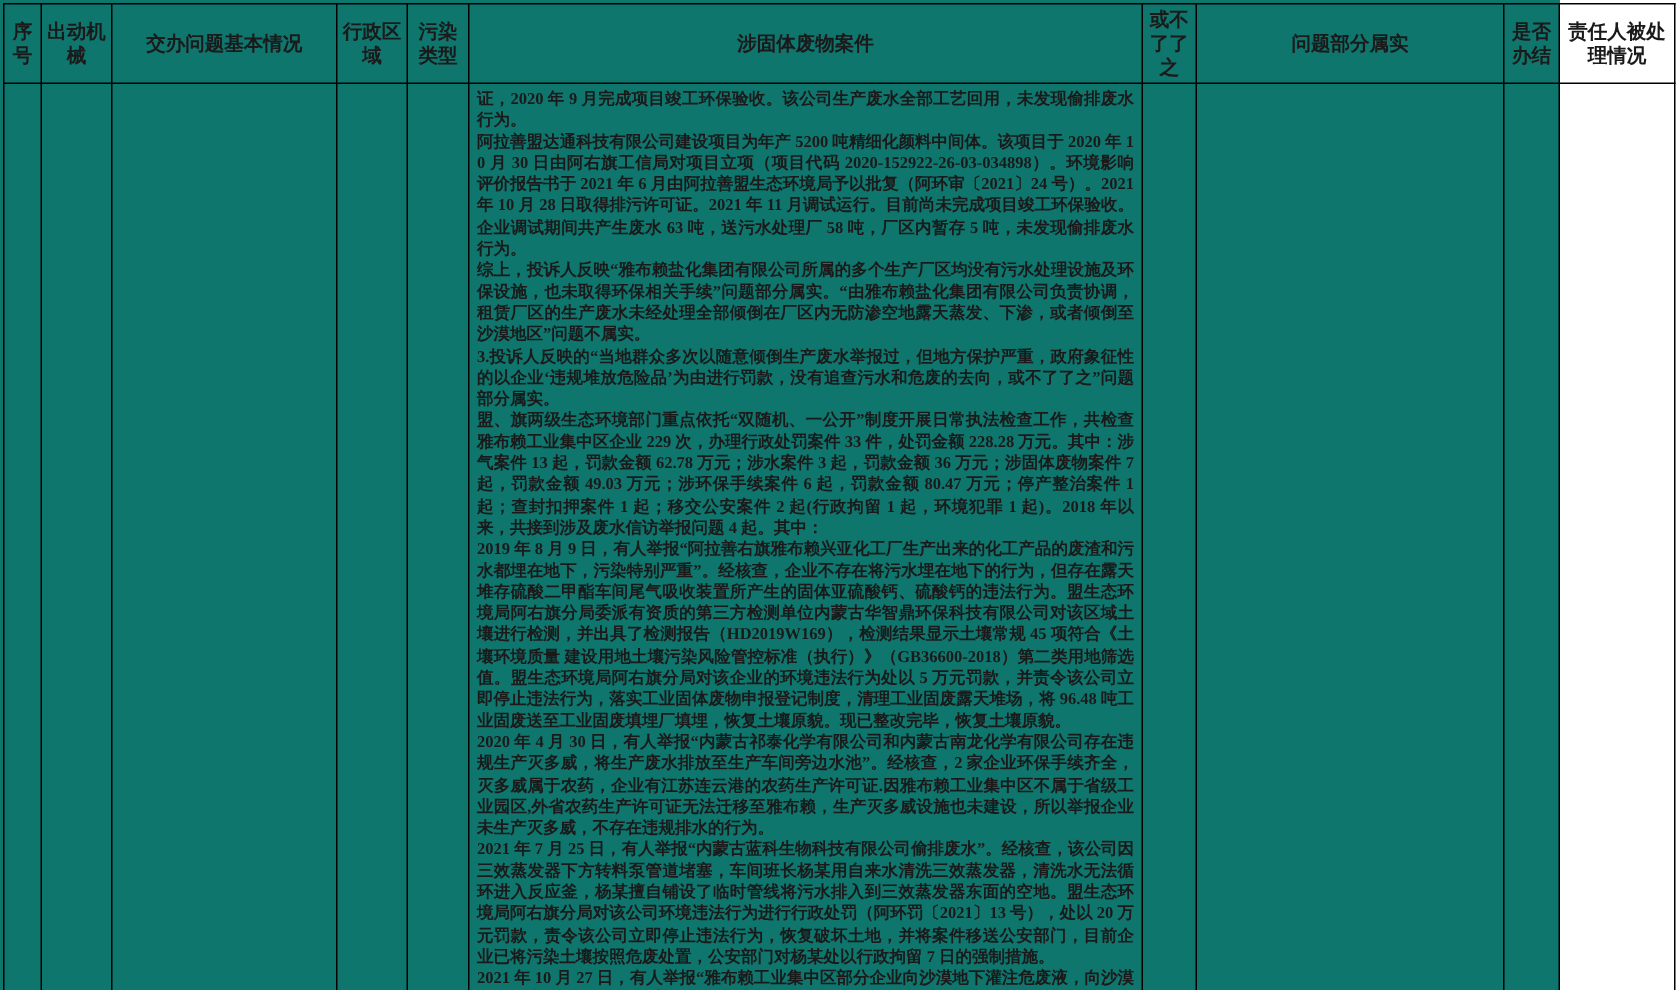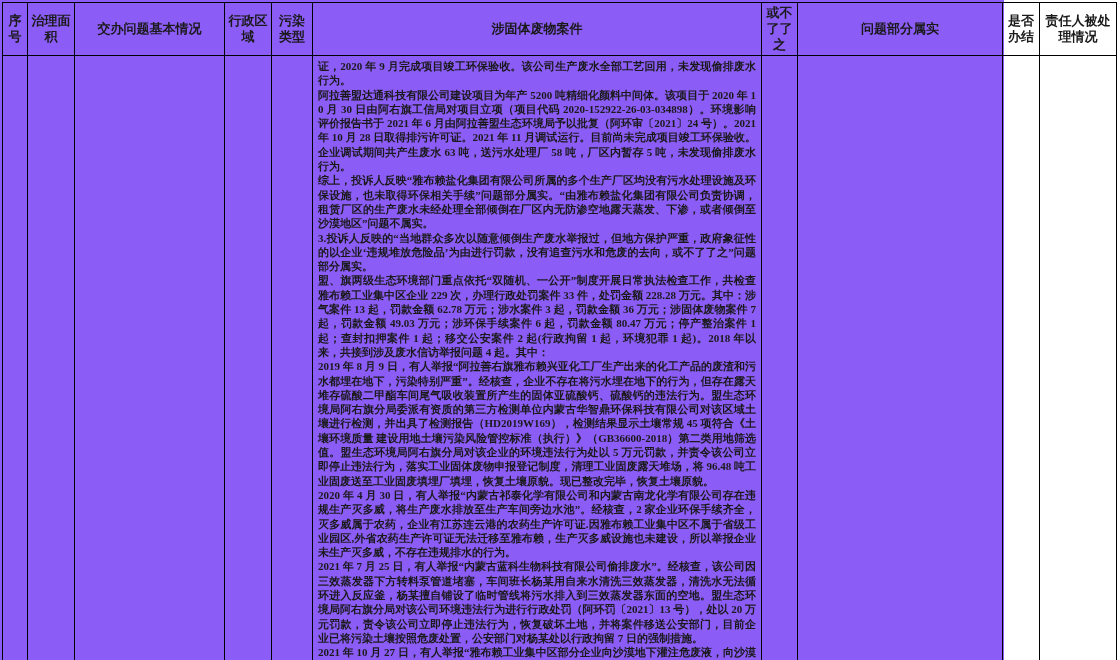--- a/index.html
+++ b/index.html
@@ -9,21 +9,22 @@
     width: 1120px;
     height: 660px;
     overflow: hidden;
     font-family: "Liberation Serif", "DejaVu Serif", serif;
     color: #1a1a1a;
   }
   .page {
     position: absolute;
     left: 0; top: 0;
     width: 1004px; height: 660px;
-    background: #8b5cf6;
+    background: #0f766e;
+    padding-left: 36px;
   }
   table.report-table {
     position: absolute;
     left: 2px;
     top: 2px;
     width: 1114px;
     height: 654px;
     border-collapse: collapse;
     table-layout: fixed;
     border: 1px solid #000;
@@ -74,21 +75,21 @@
       <col style="width:41px">
       <col style="width:449px">
       <col style="width:36px">
       <col style="width:205px">
       <col style="width:37px">
       <col style="width:77px">
     </colgroup>
     <thead>
       <tr>
         <th>序号</th>
-        <th>治理面积</th>
+        <th>出动机械</th>
         <th>交办问题基本情况</th>
         <th>行政区域</th>
         <th>污染类型</th>
         <th>涉固体废物案件</th>
         <th>或不了了之</th>
         <th>问题部分属实</th>
         <th>是否办结</th>
         <th>责任人被处理情况</th>
       </tr>
     </thead>

